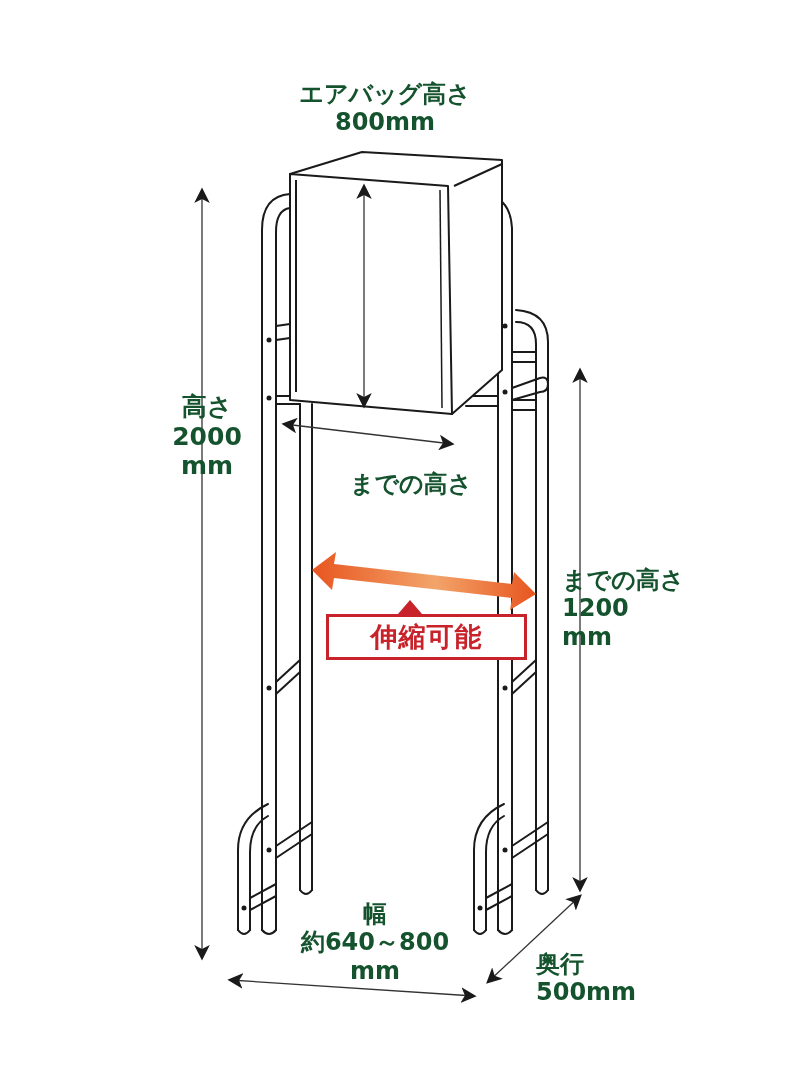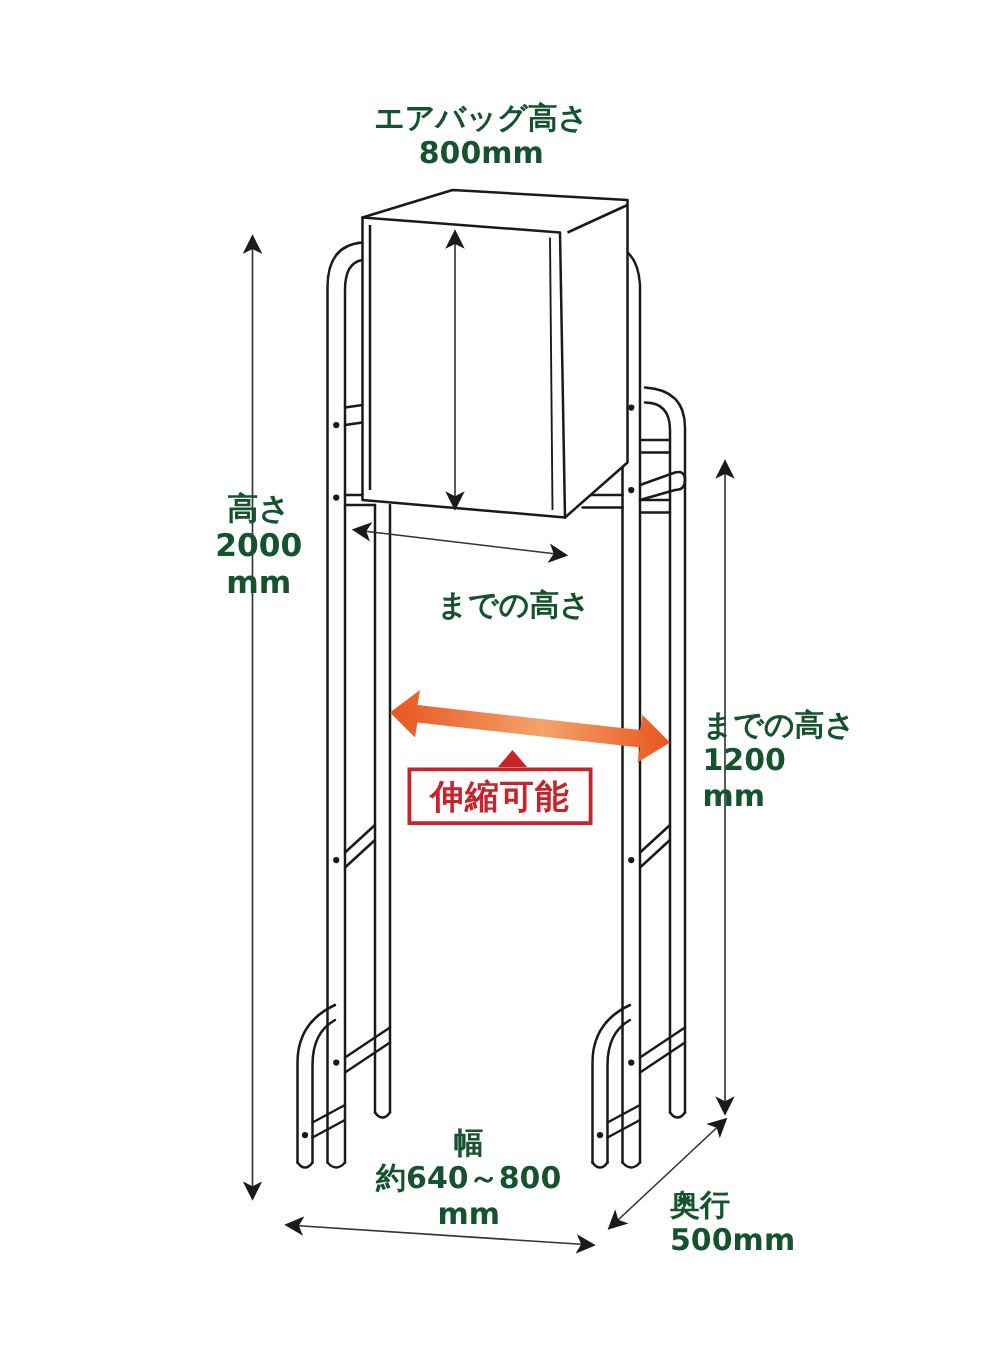--- a/index.html
+++ b/index.html
@@ -5,21 +5,21 @@
     html, body { margin: 0; padding: 0; background: #ffffff; }
     body { width: 790px; height: 1080px; position: relative; overflow: hidden;
            font-family: "DejaVu Sans", "Liberation Sans", sans-serif; }
     #diagram { position: absolute; left: 0; top: 0; width: 790px; height: 1080px; }
     .lbl { position: absolute; color: #14532d; font-weight: bold; text-align: center;
            line-height: 1.18; font-family: "DejaVu Sans", "Liberation Sans", sans-serif; }
     .lbl span { display: block; white-space: nowrap; }
     .fs24 { font-size: 24px; }
     .fs25 { font-size: 25px; }
     .left { text-align: left; }
-    .badge { position: absolute; left: 326px; top: 614px; width: 148px; height: 46px;
+    .badge { position: absolute; left: 326px; top: 614px; width: 201px; height: 46px;
              border: 3px solid #c8232b; background: #ffffff; box-sizing: border-box;
              display: flex; align-items: center; justify-content: center; }
     .badge span { color: #c8232b; font-weight: bold; font-size: 27px; letter-spacing: 1px;
                   font-family: "DejaVu Sans", "Liberation Sans", sans-serif; }
   </style>
 </head>
 <body>
 
 <svg id="diagram" viewBox="0 0 790 1080" xmlns="http://www.w3.org/2000/svg">
   <defs>

